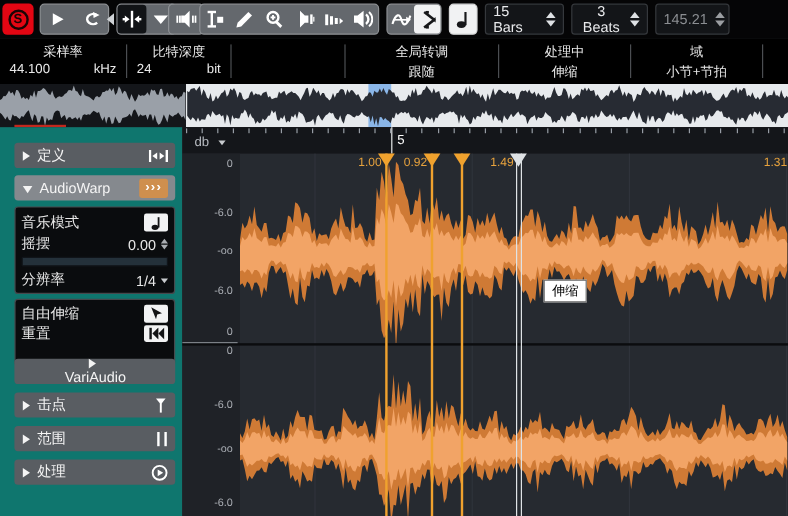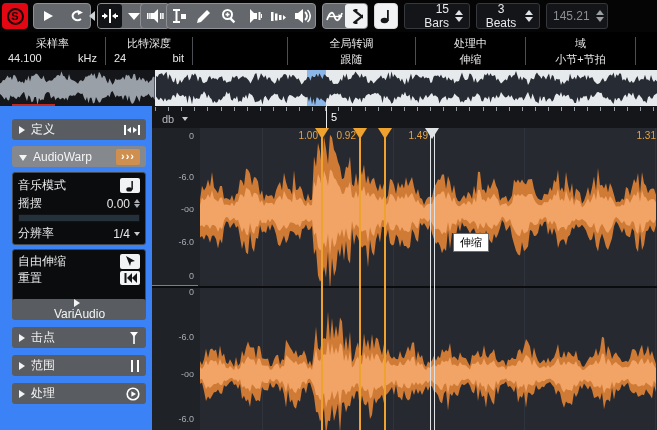--- a/index.html
+++ b/index.html
@@ -36,21 +36,21 @@
   .ib-col{position:absolute;top:4px;height:32px;}
   .ib-sep{position:absolute;top:5px;width:1px;height:28px;background:#4b4e52;}
   .ib-label{position:absolute;left:0;right:0;top:0;text-align:center;white-space:nowrap;}
   .ib-val{position:absolute;top:16px;white-space:nowrap;}
 
   
   .overview{position:absolute;left:0;top:70px;width:657px;height:36px;background:#14161a;}
   .ov-red{position:absolute;left:12px;top:104px;width:43px;height:2px;background:#c2281e;}
 
   
-  .sidebar{position:absolute;left:0;top:106px;width:152px;height:324px;background:#3b82f6;}
+  .sidebar{position:absolute;left:0;top:106px;width:152px;height:324px;background:#0f766e;}
   .sb-h{position:absolute;left:12px;width:134px;height:21px;background:#595d62;border-radius:3px;
         color:#f4f4f4;font-size:12px;display:flex;align-items:center;padding:0 6px 0 7px;}
   .sb-h .tri{width:0;height:0;border-top:4px solid transparent;border-bottom:4px solid transparent;
         border-left:6px solid #f4f4f4;margin-right:6px;}
   .sb-h .tri.down{border-left:4px solid transparent;border-right:4px solid transparent;
         border-top:6px solid #f4f4f4;border-bottom:none;margin-top:2px;}
   .sb-h .sp{flex:1;}
   .sb-h.lit{background:#85898e;}
   .warp-open-btn{width:24px;height:16px;background:#cf8f4e;border-radius:2px;color:#fff;font-weight:bold;
         font-size:11px;line-height:14px;text-align:center;letter-spacing:1px;}
@@ -205,21 +205,21 @@
     </div>
 
     <div class="tb sel-light" style="left:374px;width:24px;">
       <svg class="ic" width="12" height="16" viewBox="0 0 12 16">
         <ellipse cx="4.5" cy="12.5" rx="3.8" ry="2.8" fill="#17181a"></ellipse>
           <rect x="7" y="2" width="1.8" height="11" fill="#17181a"></rect>
       </svg>
     </div>
 
     <div class="tb-dark" style="left:404px;width:66px;padding:0 6px;">
-      <span style="flex:1;text-align:right;">15 Bars</span>
+      <span style="flex:1;text-align:left;">15 Bars</span>
       <span class="spin">
           <i class="up"></i>
           <i class="dn"></i>
         </span>
     </div>
     <div class="tb-dark" style="left:476px;width:64px;padding:0 6px;">
       <span style="flex:1;text-align:center;">3 Beats</span>
       <span class="spin">
           <i class="up"></i>
           <i class="dn"></i>

